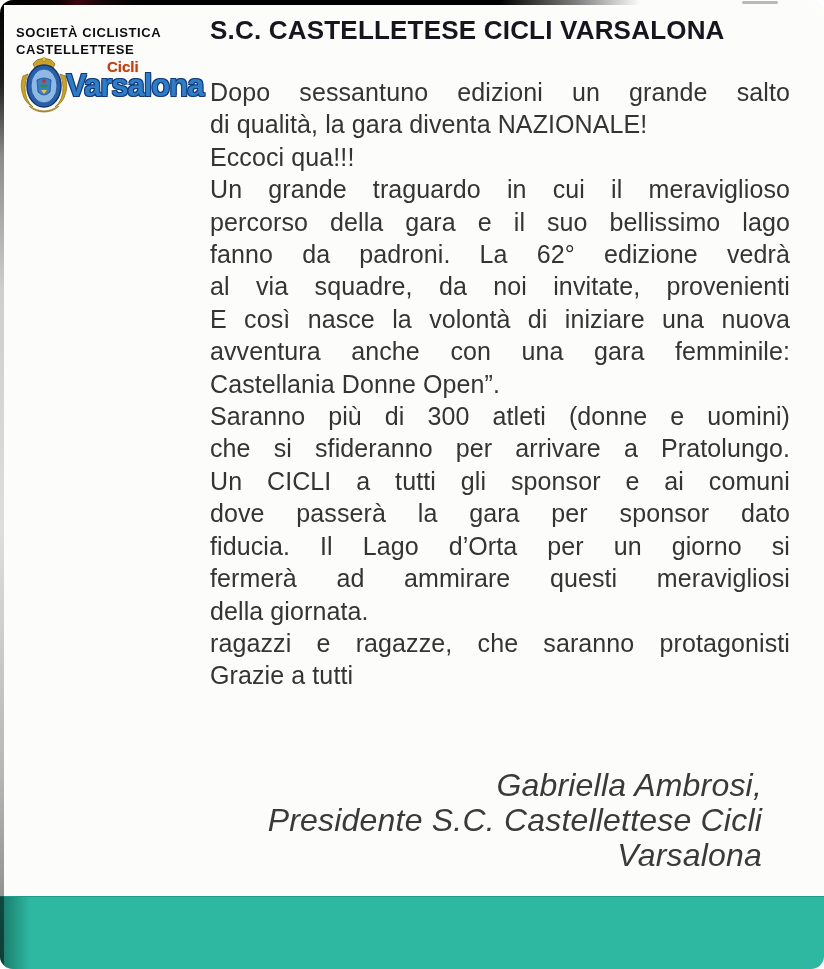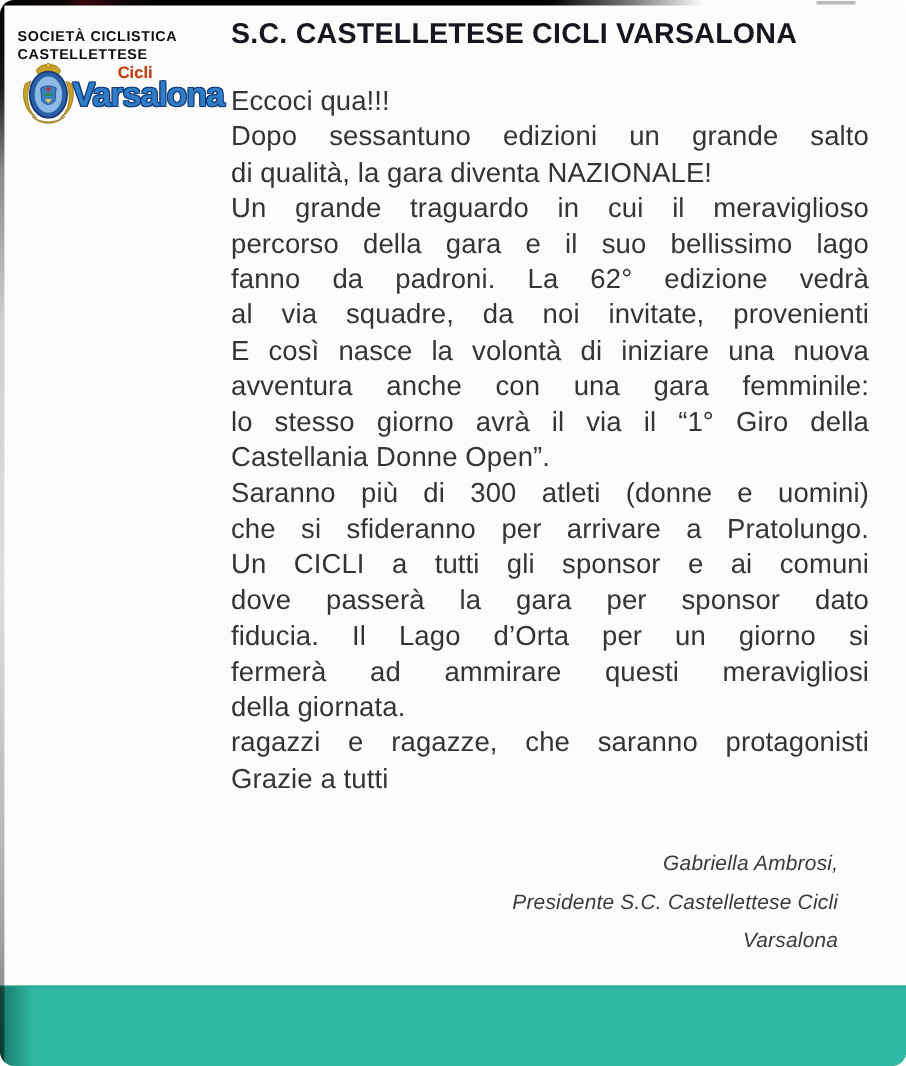--- a/index.html
+++ b/index.html
@@ -68,21 +68,21 @@
     position: absolute; left: 210px; top: 76px; width: 580px;
     font-size: 25px; line-height: 32.4px; color: #343434;
     letter-spacing: 0.1px;
   }
   .line { text-align: left; }
   .line.just { text-align: justify; text-align-last: justify; }
 
   
   .signature {
     position: absolute; left: 210px; top: 768px; width: 552px;
-    font-style: italic; font-size: 19px; line-height: 35px;
+    font-style: italic; font-size: 32px; line-height: 35px;
     color: #3a3a3a; text-align: right; letter-spacing: 0.2px;
   }
 
   
   .footer-band {
     position: absolute; left: 0; top: 896px; width: 824px; height: 73px;
     background: #2eb7a1;
     border-top: 1px solid #1d9c88;
   }
   .footer-band::before {
@@ -127,36 +127,35 @@
 
   <div class="brand">
     <div class="brand-top">Cicli</div>
     <div class="brand-main">Varsalona</div>
   </div>
 
   <div class="title">S.C. CASTELLETESE CICLI VARSALONA</div>
 
   <div class="letter-body">
       <div class="para">
-        <div class="line">Eccoci qua!!!</div>
+        <div class="line just">Dopo sessantuno edizioni un grande salto</div>
+        <div class="line">di qualità, la gara diventa NAZIONALE!</div>
       </div>
       <div class="para">
-        <div class="line just">Dopo sessantuno edizioni un grande salto</div>
-        <div class="line">di qualità, la gara diventa NAZIONALE!</div>
+        <div class="line">Eccoci qua!!!</div>
       </div>
       <div class="para">
         <div class="line just">Un grande traguardo in cui il meraviglioso</div>
         <div class="line just">percorso della gara e il suo bellissimo lago</div>
         <div class="line just">fanno da padroni. La 62° edizione vedrà</div>
         <div class="line just">al via squadre, da noi invitate, provenienti</div>
       </div>
       <div class="para">
         <div class="line just">E così nasce la volontà di iniziare una nuova</div>
         <div class="line just">avventura anche con una gara femminile:</div>
-        <div class="line just">lo stesso giorno avrà il via il “1° Giro della</div>
         <div class="line">Castellania Donne Open”.</div>
       </div>
       <div class="para">
         <div class="line just">Saranno più di 300 atleti (donne e uomini)</div>
         <div class="line just">che si sfideranno per arrivare a Pratolungo.</div>
         <div class="line just">Un CICLI a tutti gli sponsor e ai comuni</div>
         <div class="line just">dove passerà la gara per sponsor dato</div>
         <div class="line just">fiducia. Il Lago d’Orta per un giorno si</div>
         <div class="line just">fermerà ad ammirare questi meravigliosi</div>
         <div class="line">della giornata.</div>

